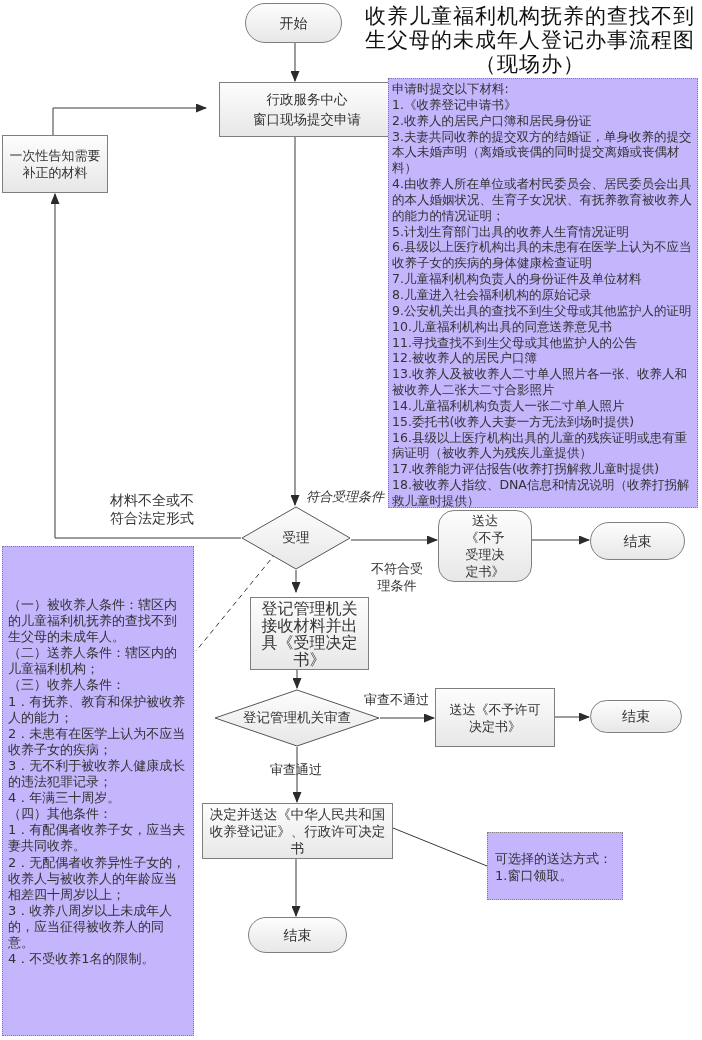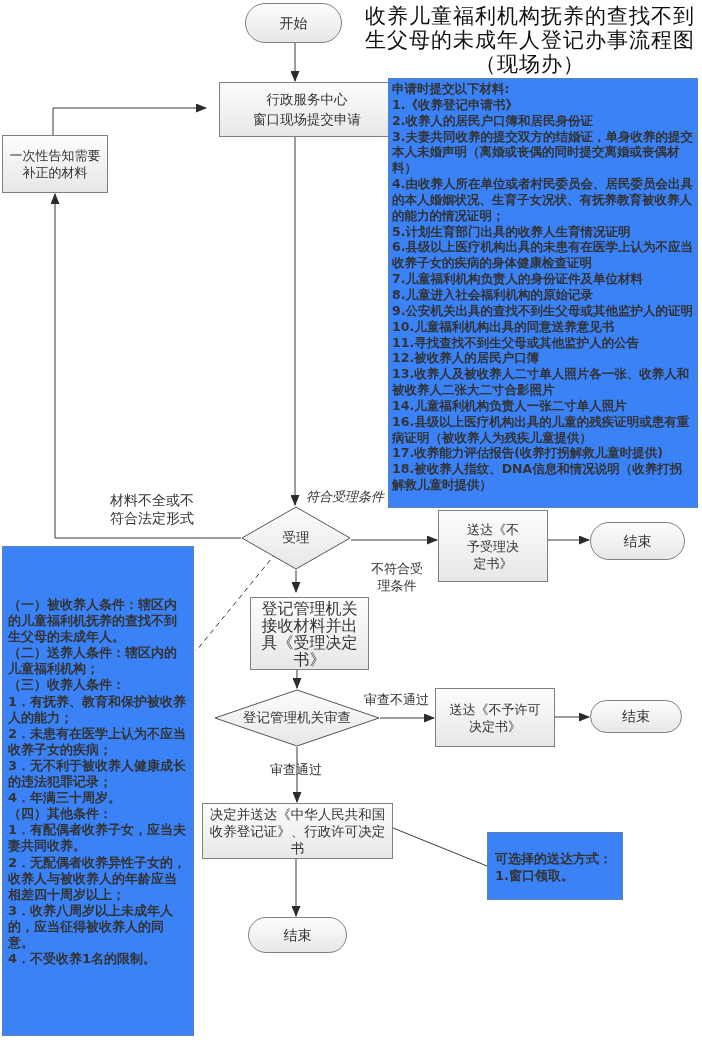--- a/index.html
+++ b/index.html
@@ -9,22 +9,22 @@
   .node{position:absolute;z-index:2;border:1px solid #7f7f7f;
         background:linear-gradient(#fdfdfd,#e7e7e7);
         display:flex;flex-direction:column;align-items:center;justify-content:center;
         text-align:center;font-size:13.5px;line-height:17px;color:#333;box-sizing:border-box;
         word-break:break-all;}
   .terminal{border-radius:20px;font-size:14px;}
   .diamond{position:absolute;z-index:2;}
   .diamond svg{position:absolute;left:0;top:0;}
   .diamond span{position:absolute;z-index:3;left:0;top:0;width:100%;height:100%;
         display:flex;align-items:center;justify-content:center;font-size:13.5px;color:#333;}
-  .notebox{position:absolute;z-index:2;border:1px dotted #7f7f7f;background:#3b82f6;
-        box-sizing:border-box;color:#333;word-break:break-all;font-weight:bold;}
+  .notebox{position:absolute;z-index:2;border:1px dotted #7f7f7f;background:#c4b5fd;
+        box-sizing:border-box;color:#333;word-break:break-all;}
   #materials{left:388px;top:78px;width:310px;height:430px;padding:2px 3px;
         font-size:12.5px;line-height:15.85px;}
   #conditions{left:2px;top:546px;width:192px;height:490px;padding:50px 4px 0 5px;
         font-size:13px;line-height:16.1px;}
   #delivery{left:487px;top:832px;width:136px;height:68px;padding:17px 0 0 7px;
         font-size:13px;line-height:17px;}
   .edge-label{position:absolute;z-index:2;font-size:13px;line-height:17px;color:#333;
         text-align:center;word-break:break-all;}
   #page-title{position:absolute;z-index:2;left:358px;top:4px;width:344px;text-align:center;
         font-size:21px;line-height:24px;letter-spacing:1px;color:#111;
@@ -87,21 +87,21 @@
     <svg width="110" height="64" viewBox="0 0 110 64" preserveAspectRatio="none">
       <polygon points="55,1 109,32 55,63 1,32" fill="url(#dgrad)" stroke="#555" stroke-width="1"></polygon>
     </svg>
     <span>受理</span>
   </div>
 
   <div class="node" style="left:250px;top:597px;width:119px;height:73px;font-size:16px;padding:2px 3px;">
     <span>登记管理机关接收材料并出具《受理决定书》</span>
   </div>
 
-  <div class="node" style="left:438px;top:510px;width:110px;height:72px;font-size:13px;padding:2px 22px;">
+  <div class="node" style="left:438px;top:510px;width:94px;height:72px;font-size:13px;padding:2px 22px;border-radius:16px;">
     <span>送达《不予受理决定书》</span>
   </div>
 
   <div class="node terminal" style="left:590px;top:522px;width:95px;height:38px;">
     <span>结束</span>
   </div>
 
   <div class="diamond" style="left:214px;top:689px;width:166px;height:58px;">
     <svg width="166" height="58" viewBox="0 0 166 58" preserveAspectRatio="none">
       <polygon points="83,1 165,29 83,57 1,29" fill="url(#dgrad)" stroke="#555" stroke-width="1"></polygon>
@@ -140,20 +140,21 @@
     <div>5.计划生育部门出具的收养人生育情况证明</div>
     <div>6.县级以上医疗机构出具的未患有在医学上认为不应当收养子女的疾病的身体健康检查证明</div>
     <div>7.儿童福利机构负责人的身份证件及单位材料</div>
     <div>8.儿童进入社会福利机构的原始记录</div>
     <div>9.公安机关出具的查找不到生父母或其他监护人的证明</div>
     <div>10.儿童福利机构出具的同意送养意见书</div>
     <div>11.寻找查找不到生父母或其他监护人的公告</div>
     <div>12.被收养人的居民户口簿</div>
     <div>13.收养人及被收养人二寸单人照片各一张、收养人和被收养人二张大二寸合影照片</div>
     <div>14.儿童福利机构负责人一张二寸单人照片</div>
+    <div>15.委托书(收养人夫妻一方无法到场时提供)</div>
     <div>16.县级以上医疗机构出具的儿童的残疾证明或患有重病证明（被收养人为残疾儿童提供）</div>
     <div>17.收养能力评估报告(收养打拐解救儿童时提供)</div>
     <div>18.被收养人指纹、DNA信息和情况说明（收养打拐解救儿童时提供）</div>
   </div>
 
   <div id="conditions" class="notebox">
     <div>（一）被收养人条件：辖区内的儿童福利机抚养的查找不到生父母的未成年人。</div>
     <div>（二）送养人条件：辖区内的儿童福利机构；</div>
     <div>（三）收养人条件：</div>
     <div>1．有抚养、教育和保护被收养人的能力；</div>

